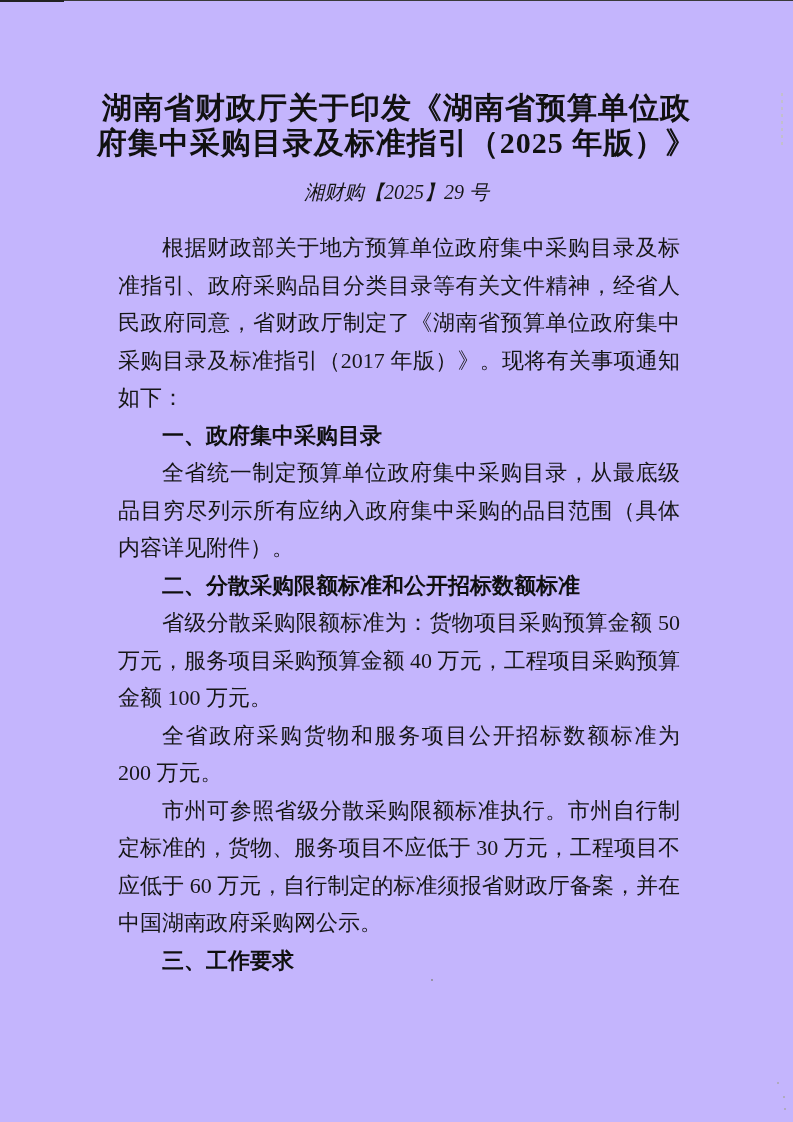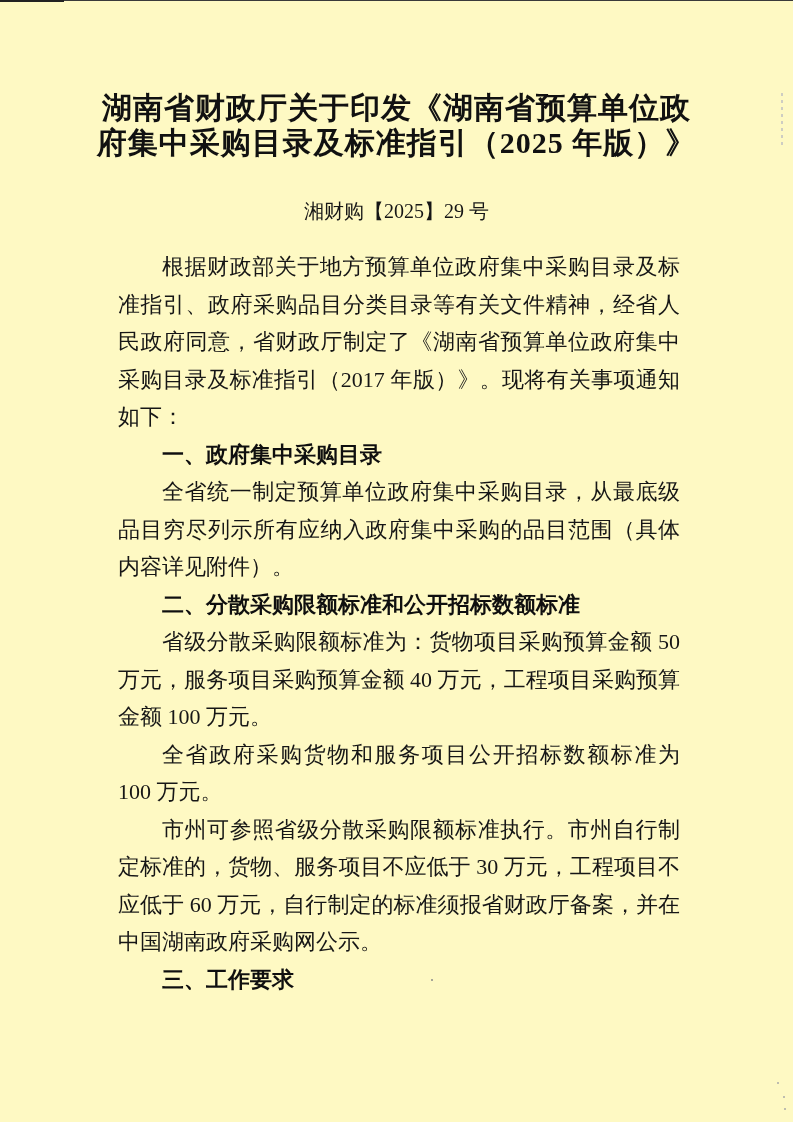--- a/index.html
+++ b/index.html
@@ -10,21 +10,21 @@
     width: 793px;
     height: 1122px;
     position: relative;
     background: #ffffff;
     overflow: hidden;
     font-family: "Liberation Serif", "DejaVu Serif", serif;
   }
   .page {
     position: absolute;
     inset: 0;
-    background: #fef9c3;
+    background: #c4b5fd;
     color: #1a1a1a;
   }
   
   .edge-top-line {
     position: absolute;
     top: 0; left: 0; right: 0;
     height: 1px;
     background: #3a3a3a;
   }
   .edge-top-left-mark {
@@ -56,25 +56,26 @@
     margin: 90px 50px 0 50px;
     text-align: center;
     font-size: 30px;
     line-height: 35px;
     font-weight: 700;
     letter-spacing: 1px;
     color: #111111;
   }
   
   .doc-number {
-    margin-top: 37px;
+    margin-top: 18px;
     text-align: center;
     font-size: 20px;
     line-height: 28px;
     color: #161616;
+    font-style: italic;
   }
   
   .doc-body {
     margin: 23px 113px 0 118px;
     font-size: 22px;
     line-height: 37.5px;
     text-align: justify;
     color: #161616;
   }
   .doc-body p {
@@ -113,18 +114,18 @@
   </h1>
 
   <div class="doc-number">湘财购【2025】29 号</div>
 
   <div class="doc-body">
     <p class="para">根据财政部关于地方预算单位政府集中采购目录及标准指引、政府采购品目分类目录等有关文件精神，经省人民政府同意，省财政厅制定了《湖南省预算单位政府集中采购目录及标准指引（2017 年版）》。现将有关事项通知如下：</p>
     <p class="heading">一、政府集中采购目录</p>
     <p class="para">全省统一制定预算单位政府集中采购目录，从最底级品目穷尽列示所有应纳入政府集中采购的品目范围（具体内容详见附件）。</p>
     <p class="heading">二、分散采购限额标准和公开招标数额标准</p>
     <p class="para">省级分散采购限额标准为：货物项目采购预算金额 50 万元，服务项目采购预算金额 40 万元，工程项目采购预算金额 100 万元。</p>
-    <p class="para">全省政府采购货物和服务项目公开招标数额标准为 100 万元。</p>
+    <p class="para">全省政府采购货物和服务项目公开招标数额标准为 200 万元。</p>
     <p class="para">市州可参照省级分散采购限额标准执行。市州自行制定标准的，货物、服务项目不应低于 30 万元，工程项目不应低于 60 万元，自行制定的标准须报省财政厅备案，并在中国湖南政府采购网公示。</p>
     <p class="heading">三、工作要求</p>
   </div>
 
 </div>
 
 </body></html>

